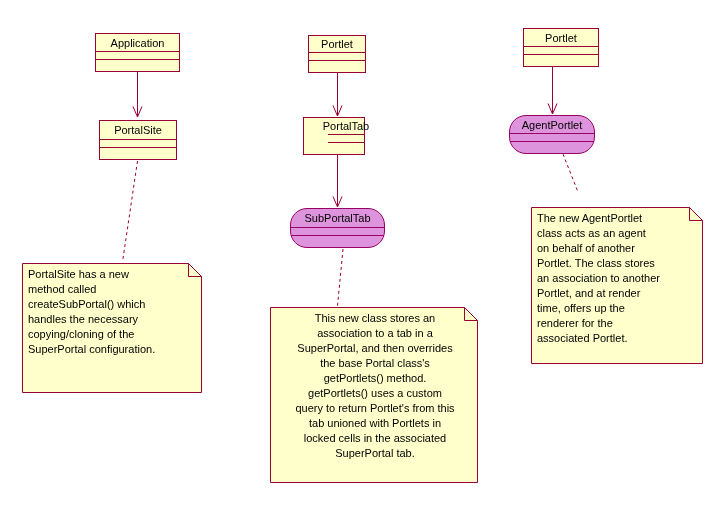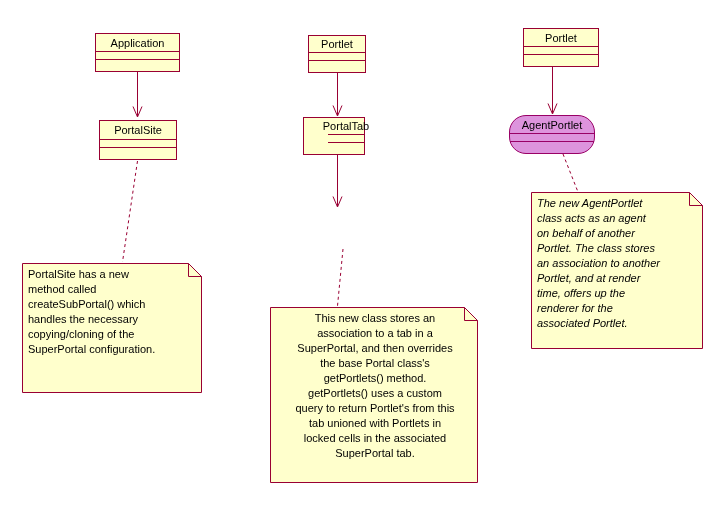--- a/index.html
+++ b/index.html
@@ -62,21 +62,21 @@
     left: 6px;
     top: 4px;
     right: 4px;
     font-size: 11px;
     line-height: 15px;
     color: #000000;
     white-space: pre-line;
   }
   #note-portalsite   { left: 22px;  top: 263px; width: 180px; height: 130px; padding-left: 44px; }
   #note-subportaltab { left: 270px; top: 307px; width: 208px; height: 176px; text-align: center; }
-  #note-agentportlet { left: 531px; top: 192px; width: 172px; height: 113px; font-style: italic; }
+  #note-agentportlet { left: 531px; top: 207px; width: 172px; height: 113px; }
 </style>
 </head>
 <body>
 
 <div class="canvas">
 
   <svg class="edges" width="728" height="506" viewBox="0 0 728 506">
     <g stroke="#990033" stroke-width="1" fill="none">
       <g>
         <path d="M137.5,72 L137.5,116"></path>
@@ -119,20 +119,25 @@
     <div class="cb-attrs"></div>
     <div class="cb-ops"></div>
   </div>
 
   <div class="class-box base" id="box-portaltab">
     <div class="cb-title">PortalTab</div>
     <div class="cb-attrs"></div>
     <div class="cb-ops"></div>
   </div>
 
+  <div class="class-box hl" id="box-subportaltab">
+    <div class="cb-title">SubPortalTab</div>
+    <div class="cb-attrs"></div>
+    <div class="cb-ops"></div>
+  </div>
 
   <div class="class-box base" id="box-portlet">
     <div class="cb-title">Portlet</div>
     <div class="cb-attrs"></div>
     <div class="cb-ops"></div>
   </div>
 
   <div class="class-box hl" id="box-agentportlet">
     <div class="cb-title">AgentPortlet</div>
     <div class="cb-attrs"></div>

